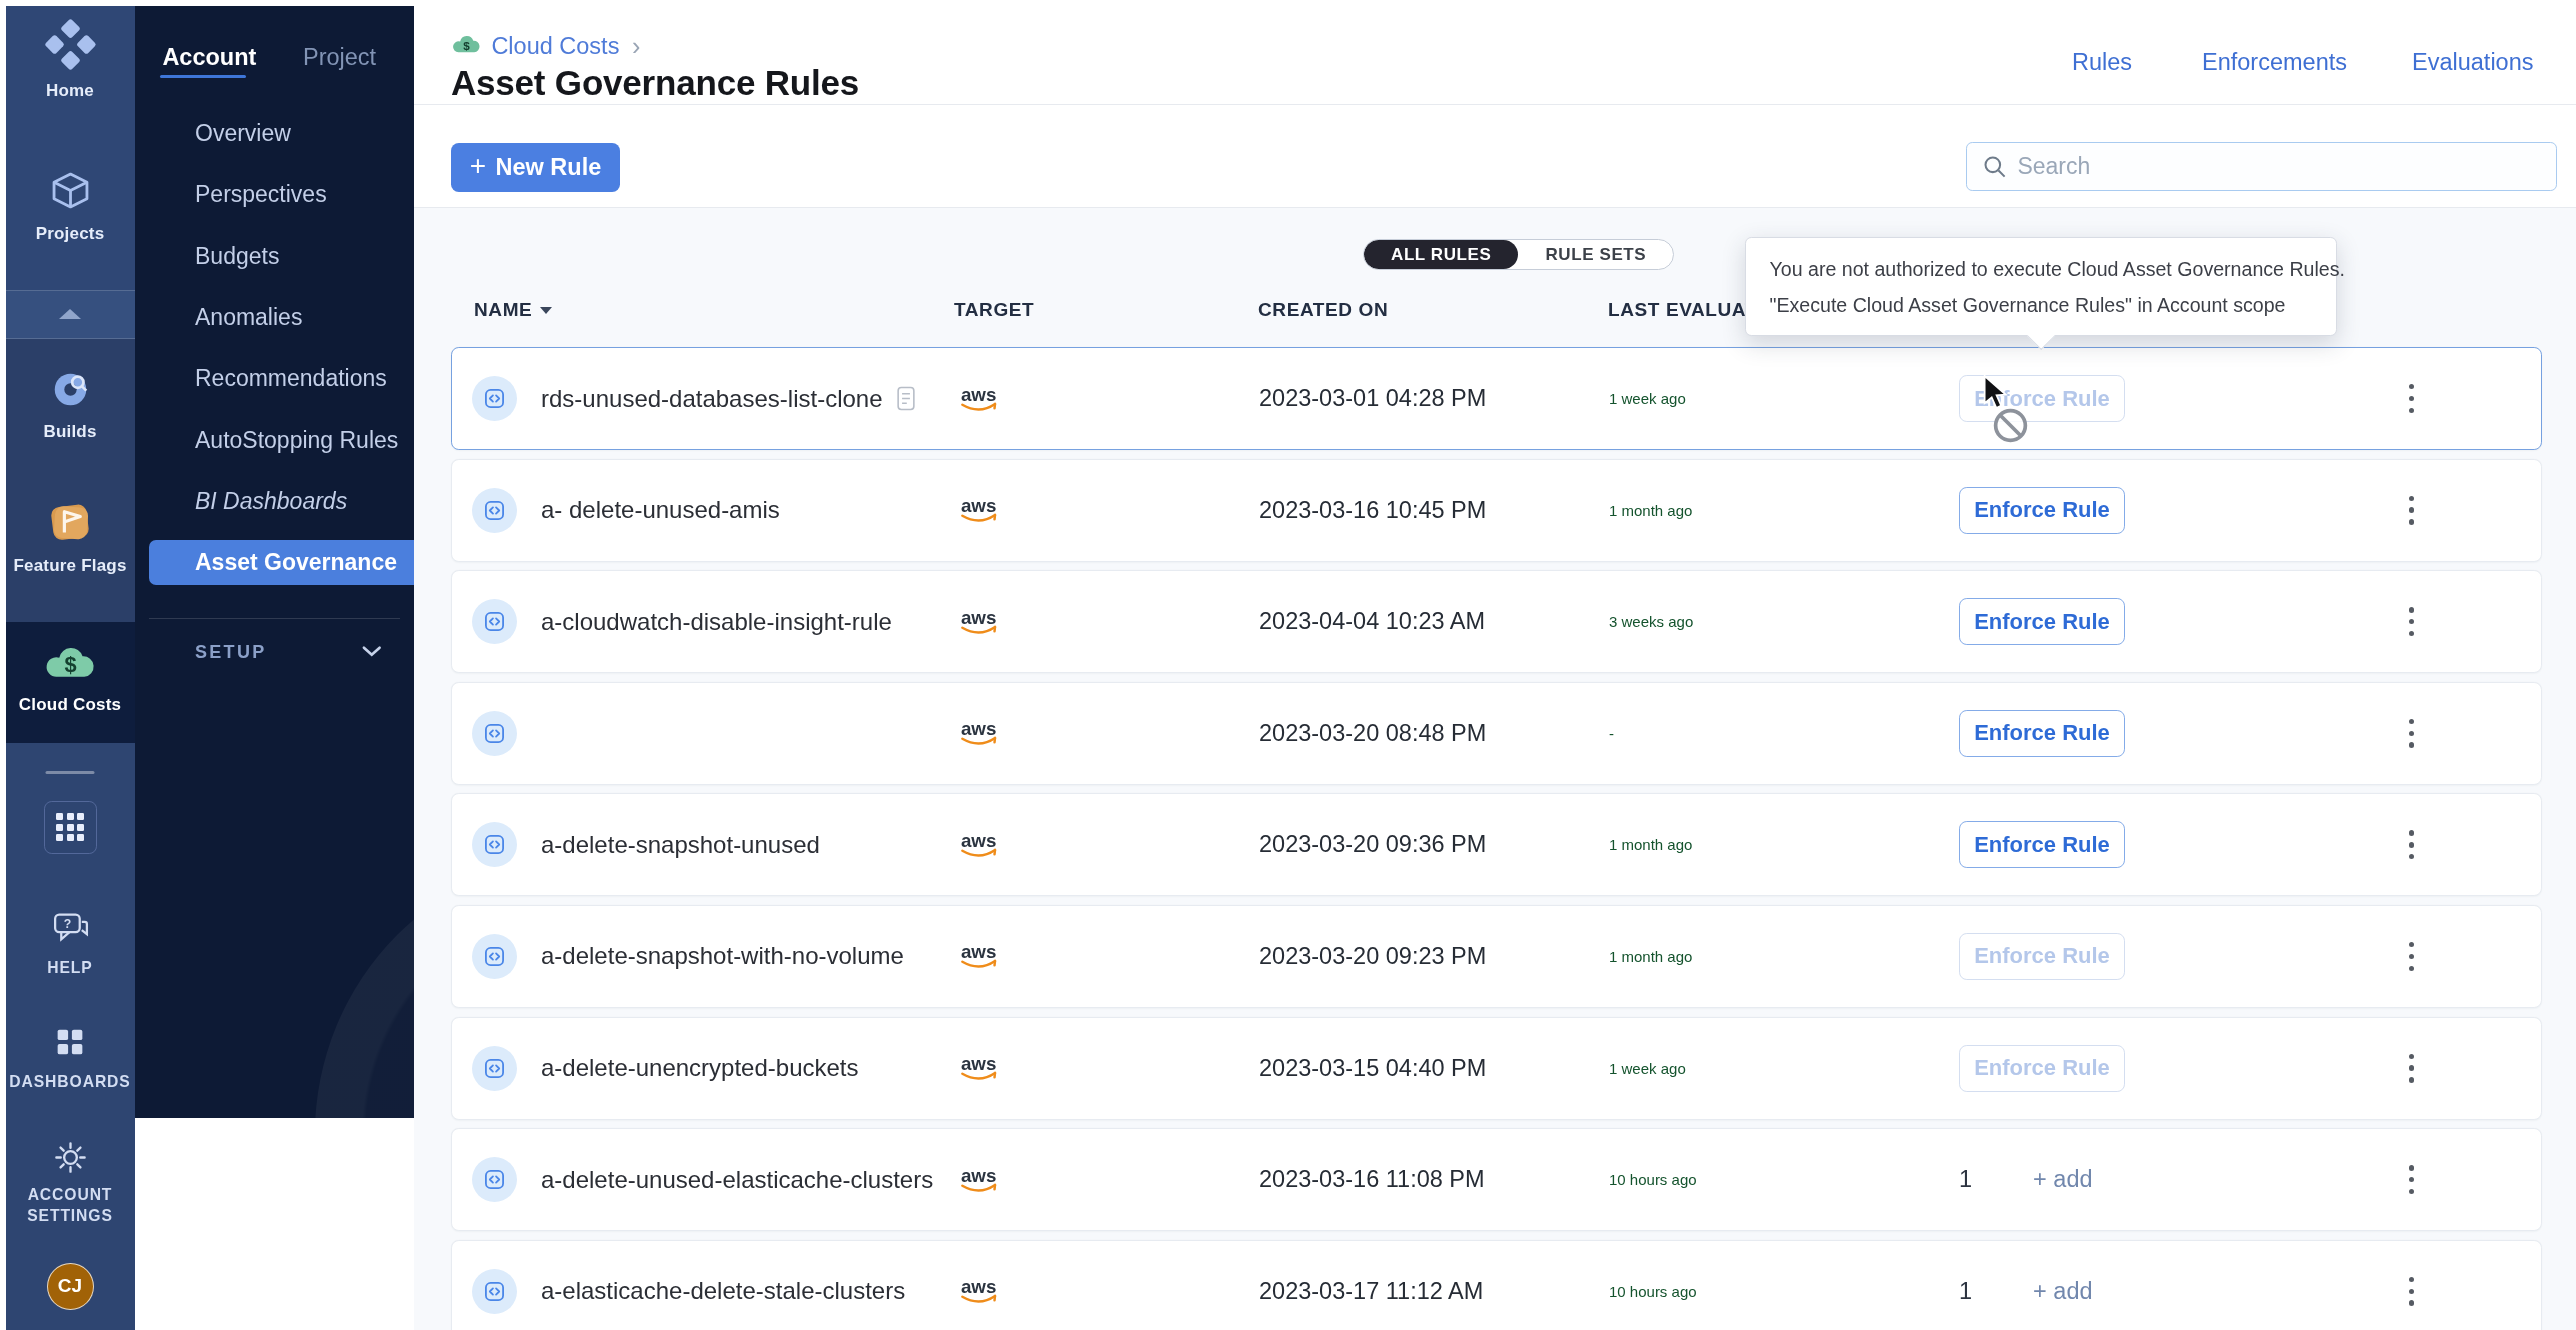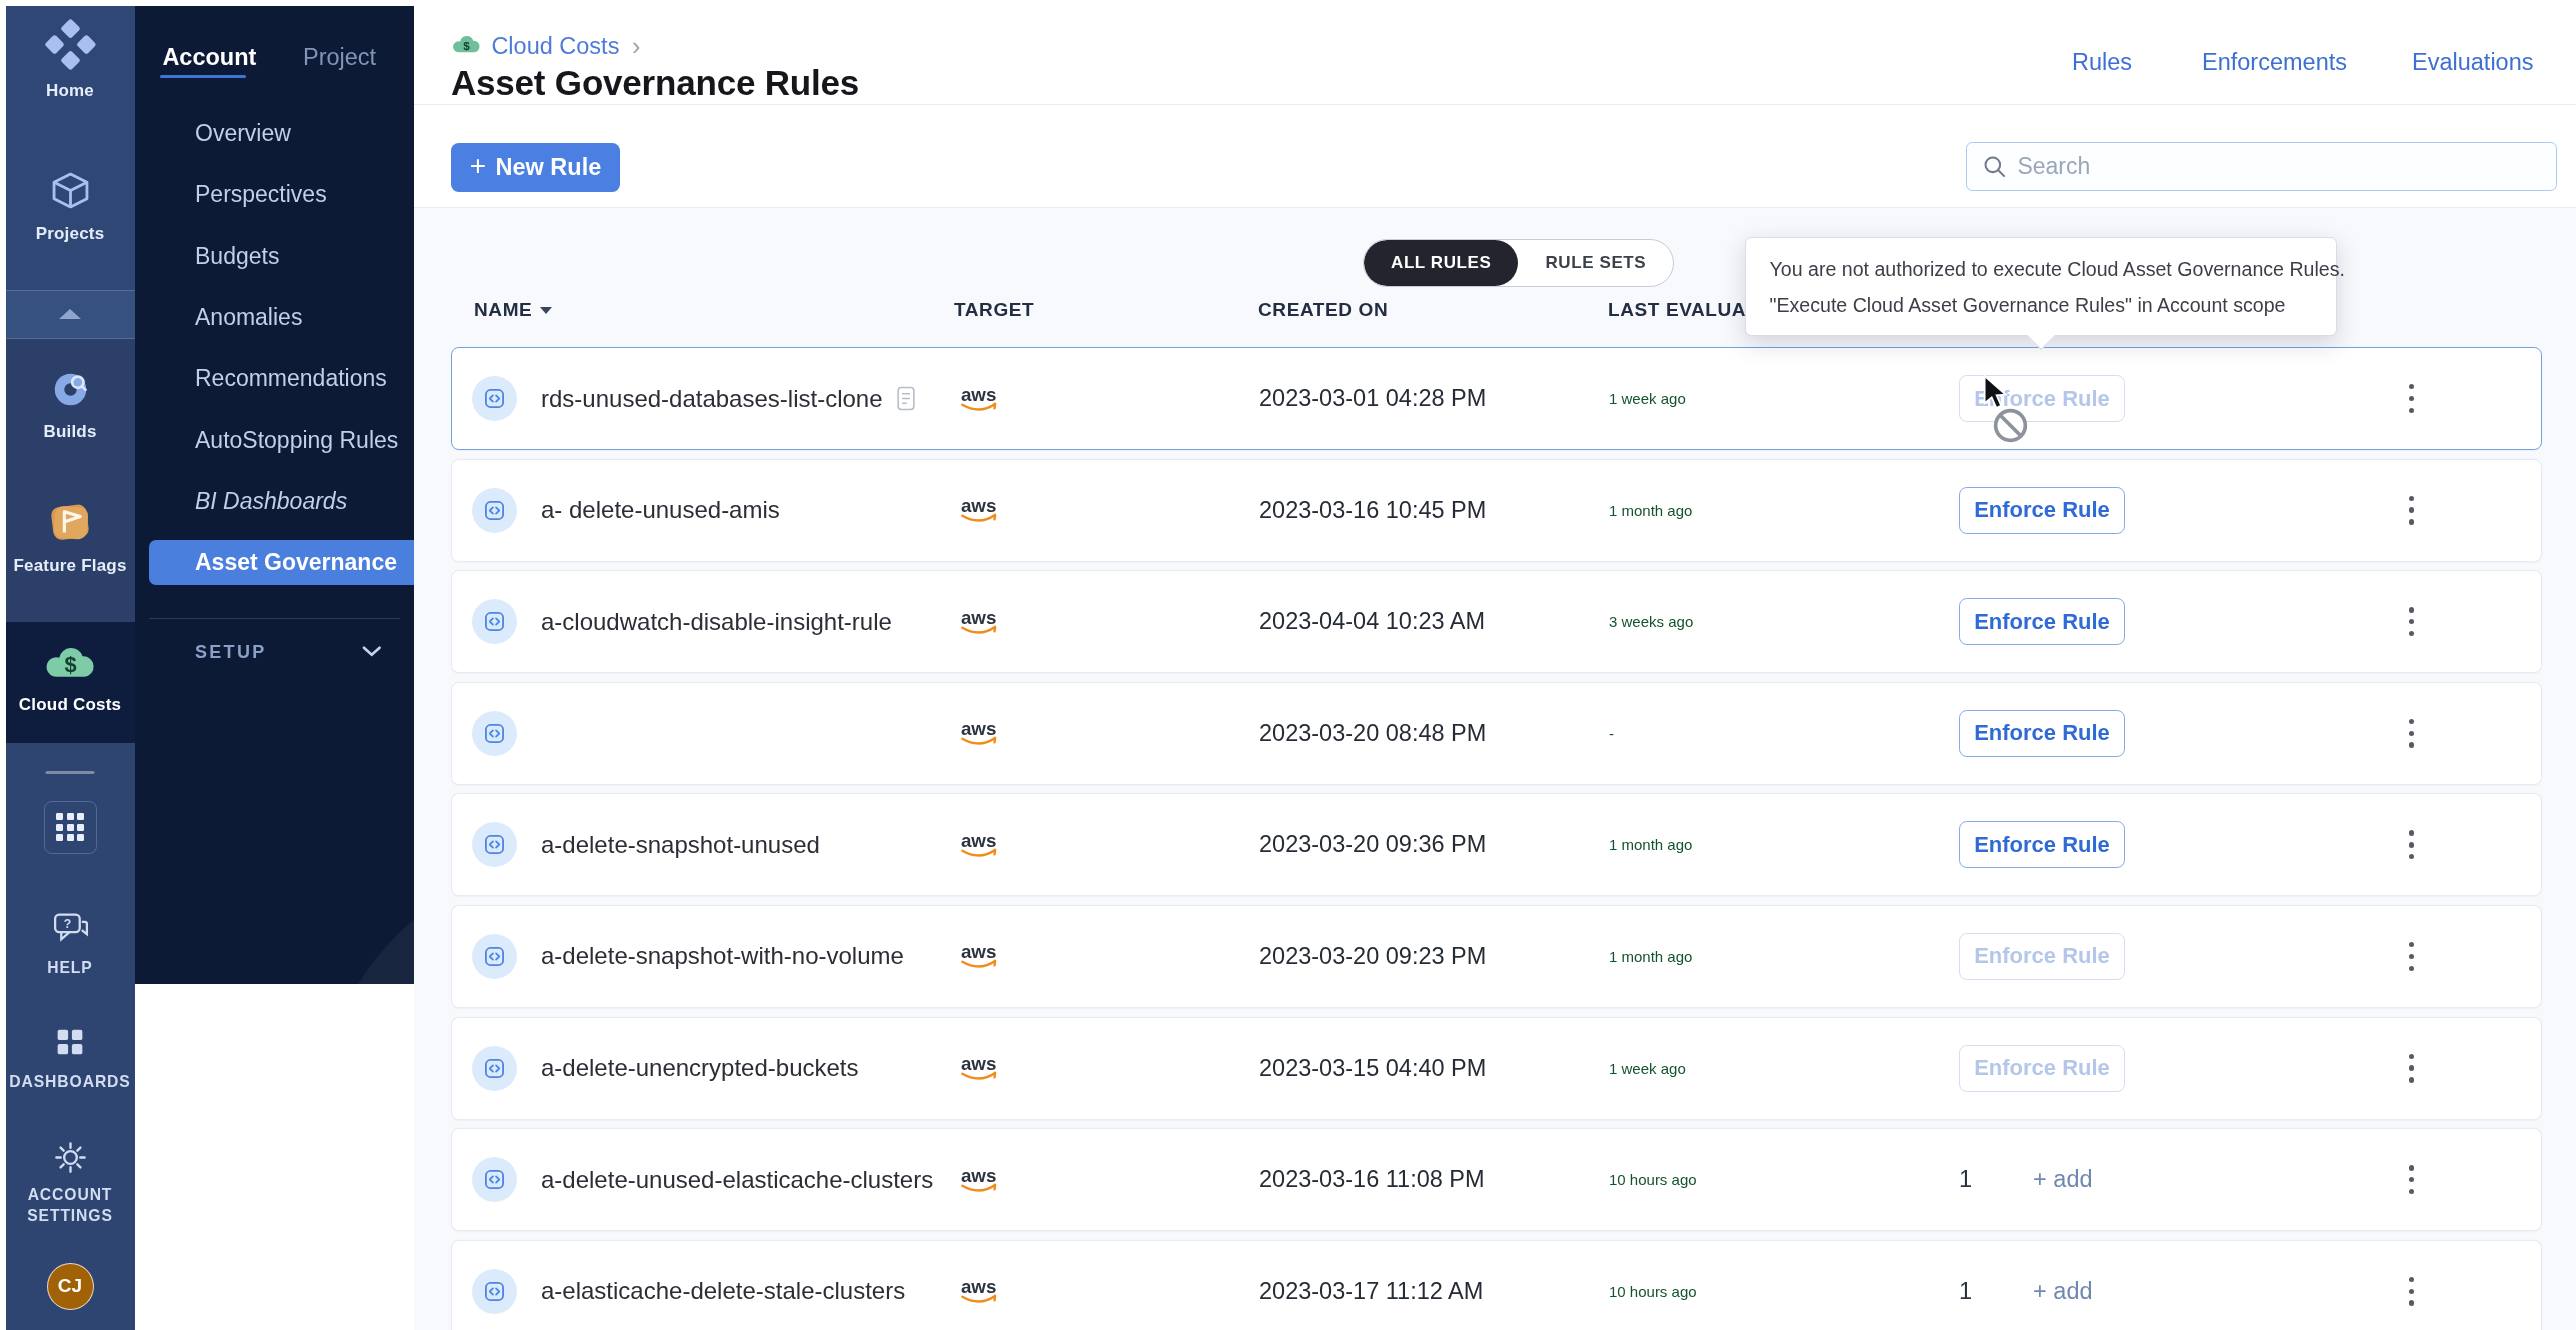--- a/index.html
+++ b/index.html
@@ -25,21 +25,21 @@
   .rail-dash { position:absolute; top:765px; left:50%; transform:translateX(-50%); width:49px; height:3.9px;
                border-radius:2.3px; background:rgba(255,255,255,.38); }
   .grid-box { width:53px; height:53px; border:1.6px solid #53689a; border-radius:7.8px;
               display:flex; align-items:center; justify-content:center; cursor:pointer; }
   .grid-dots { display:grid; grid-template-columns:repeat(3,7px); grid-template-rows:repeat(3,7px); gap:3.1px; }
   .grid-dots i { background:#e8eefc; border-radius:1.2px; }
   .avatar { width:47px; height:47px; border-radius:50%; background:#a16207; border:1.6px solid rgba(255,255,255,.75);
             color:#fff; font-size:19px; font-weight:700; display:flex; align-items:center; justify-content:center; cursor:pointer; }
 
   
-  #nav { position:absolute; left:135px; top:5.5px; width:279px; height:978px; background:#0d1a35; z-index:9; overflow:hidden; }
+  #nav { position:absolute; left:135px; top:5.5px; width:279px; height:1112px; background:#0d1a35; z-index:9; overflow:hidden; }
   #nav::after { content:""; position:absolute; left:180px; top:846px; width:564px; height:564px; border-radius:50%;
                 background:radial-gradient(circle, rgba(255,255,255,.018) 0 58%, rgba(255,255,255,.05) 59% 78%, rgba(255,255,255,.015) 79%); }
   .nav-tab { position:absolute; top:38px; font-size:23.5px; cursor:pointer; }
   .nav-tab.active { left:27.4px; color:#ffffff; font-weight:700; }
   .nav-tab.inactive { left:168px; color:#8294b5; font-weight:400; }
   .tab-underline { position:absolute; left:25px; top:69px; width:86px; height:3.9px; background:#3e76d8; border-radius:2.3px; }
   .nav-item { position:absolute; left:60px; right:7.8px; height:31px; font-size:23px; color:#c3cfe8;
               display:flex; align-items:center; cursor:pointer; z-index:2; }
   .nav-active-bg { position:absolute; left:14px; right:0; height:45px; background:#4b7fdd; border-radius:7px 0 0 7px; z-index:1; }
   .nav-item.active { color:#ffffff; font-weight:600; }
@@ -68,21 +68,21 @@
                   border-radius:7.8px; color:#fff; font-size:23.5px; font-weight:600; display:flex; align-items:center;
                   justify-content:center; gap:9.4px; cursor:pointer; font-family:"Liberation Sans",sans-serif; }
   .new-rule-btn .plus { font-size:28px; font-weight:400; margin-top:-2.3px; }
   .search-box { position:absolute; left:1552px; top:37px; width:591px; height:49px; background:#fdfeff;
                 border:1.6px solid #a9cbf0; border-radius:6.3px; display:flex; align-items:center; padding-left:14px; gap:9.4px; }
   .search-box input { border:none; outline:none; background:transparent; font-size:23px; color:#394250; width:501px;
                       font-family:"Liberation Sans",sans-serif; }
   .search-box input::placeholder { color:#9aa7b8; }
 
   .toggle { position:absolute; left:949px; top:31px; display:inline-flex; border:1.6px solid #c6cdd8; border-radius:782px;
-            background:#fff; overflow:hidden; height:48px; cursor:pointer; }
+            background:#fff; overflow:hidden; height:31px; cursor:pointer; }
   .toggle .seg { font-size:17px; font-weight:700; letter-spacing:0.6px; display:flex; align-items:center; padding:0 27px; }
   .toggle .seg.on { background:#24242e; color:#fff; border-radius:782px; }
   .toggle .seg.off { color:#3c4149; }
 
   .thead { position:absolute; left:37px; top:91px; width:2091px; height:27px; }
   .th { position:absolute; font-size:19px; font-weight:700; color:#232e42; letter-spacing:0.6px; display:flex; align-items:center; gap:7.8px; }
   .caret-down { width:0; height:0; border-left:6.3px solid transparent; border-right:6.3px solid transparent; border-top:7px solid #3a465b; }
 
   #rows { position:absolute; left:37px; top:139px; width:2091px; }
   .row-card { position:relative; width:2091px; height:103px; background:#fff; border:0.8px solid #e7ebf1; border-radius:7.8px;

